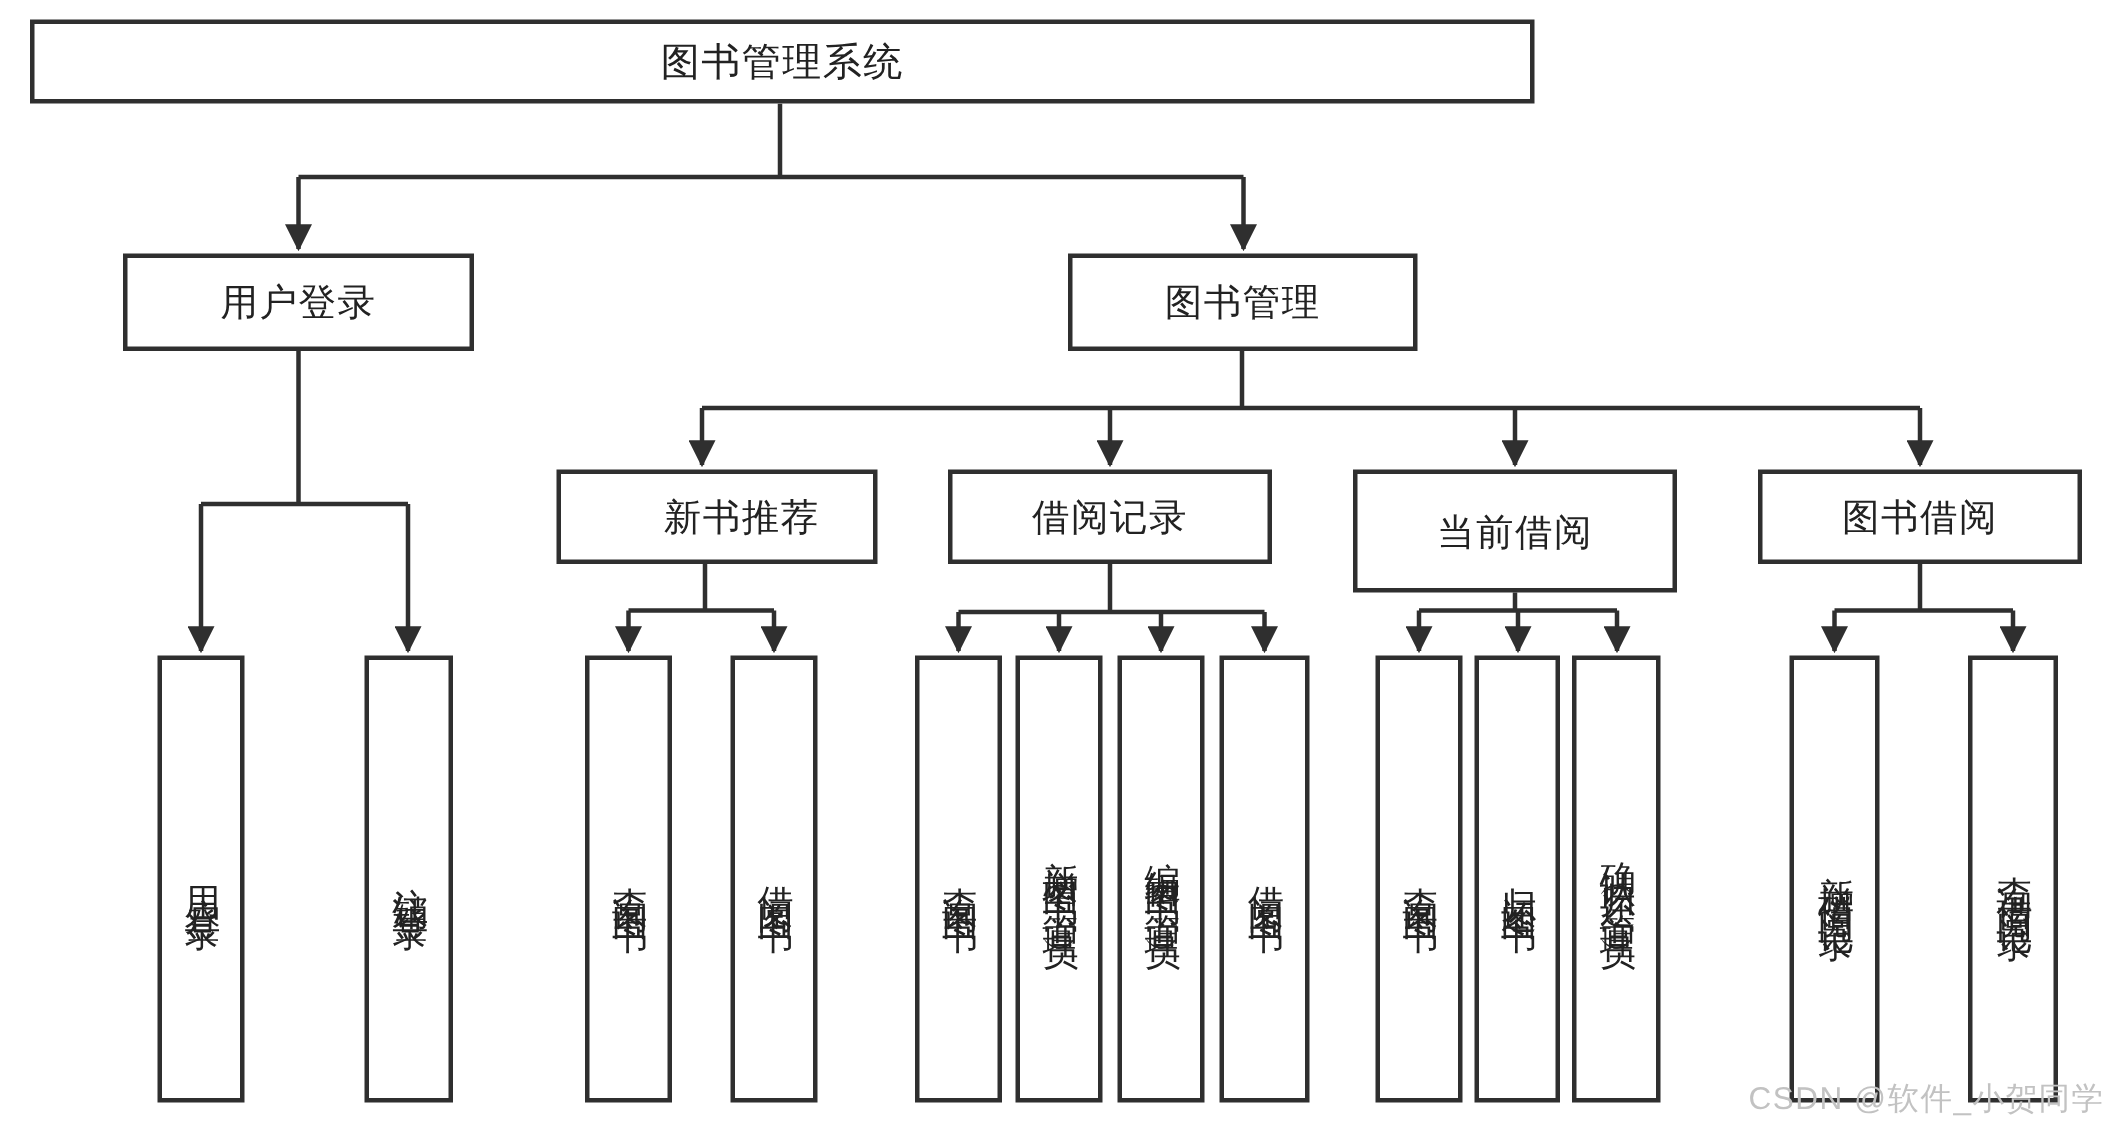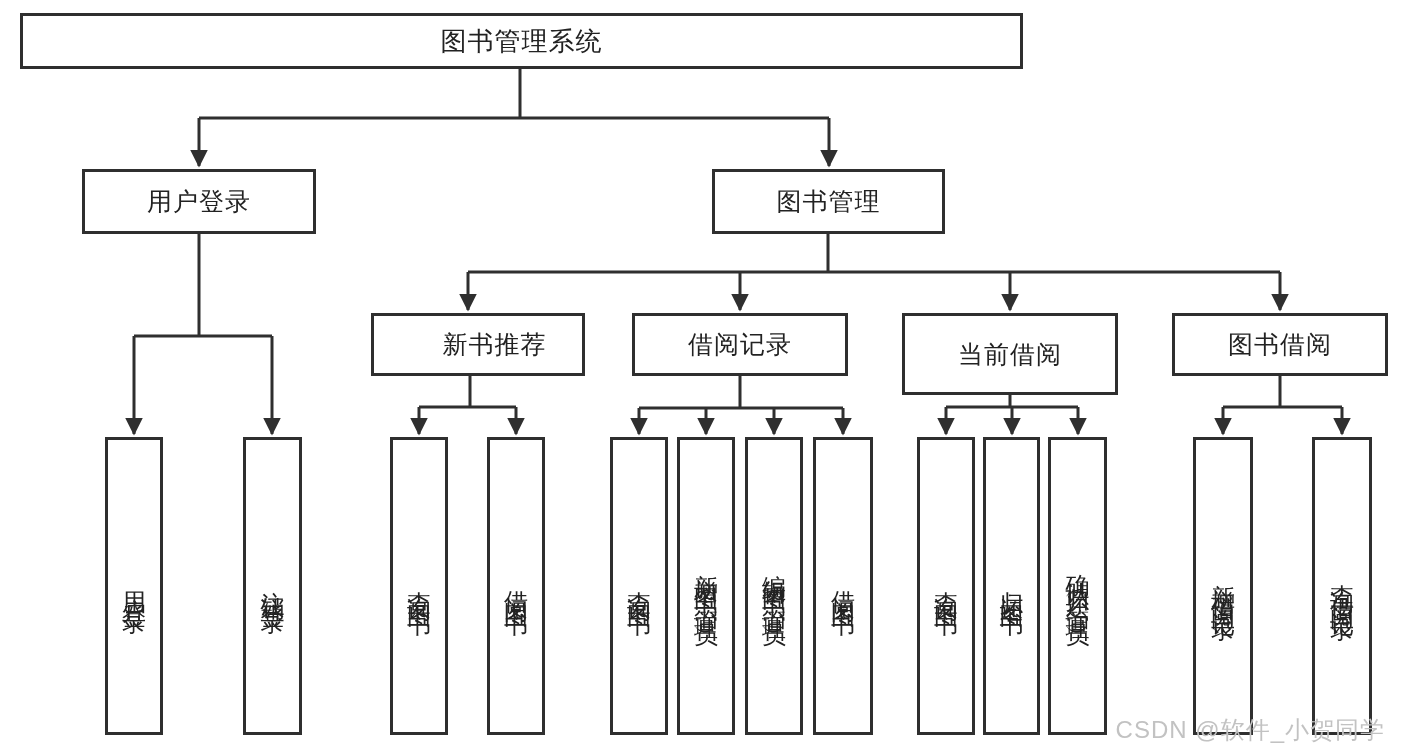--- a/index.html
+++ b/index.html
@@ -25,22 +25,22 @@
     writing-mode:vertical-rl;
     text-orientation:mixed;
     font-size:24px;
     letter-spacing:7px;
     color:#222222;
     line-height:1;
     white-space:nowrap;
   }
   .watermark{
     position:absolute;
-    right:20px;bottom:1px;
-    font-size:24px;
+    right:2px;bottom:1px;
+    font-size:21px;
     color:#c2c2c2;
     letter-spacing:1px;
     z-index:5;
   }
 </style>
 </head>
 <body>
 
 <div class="stage">
 

